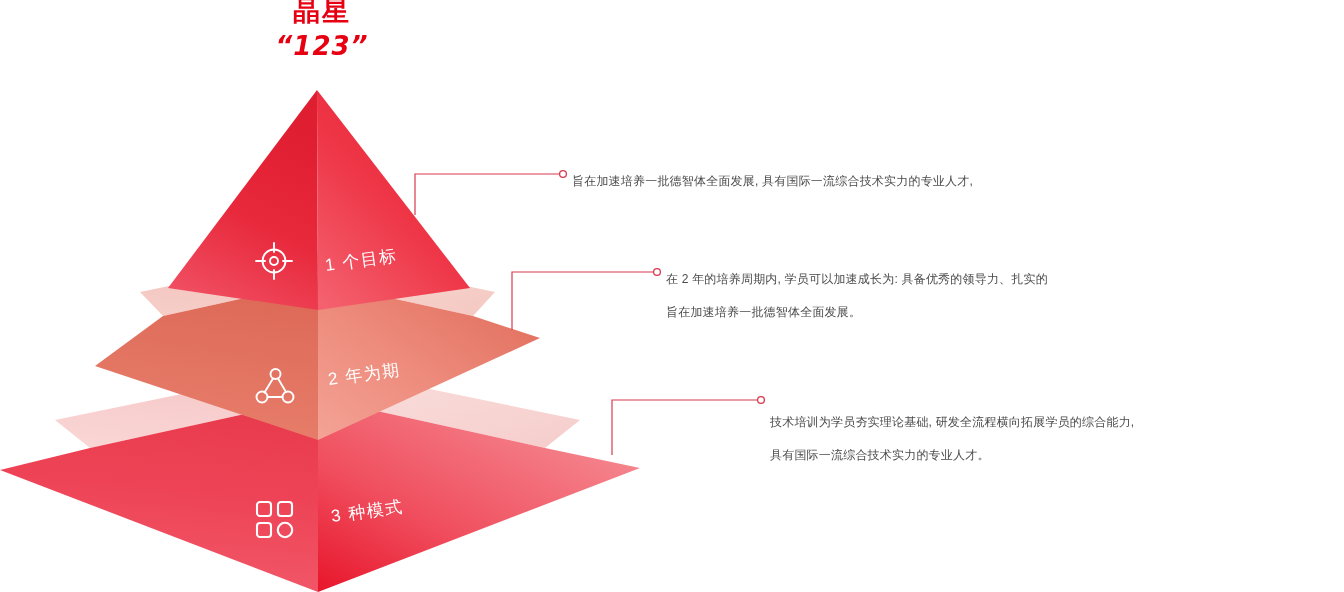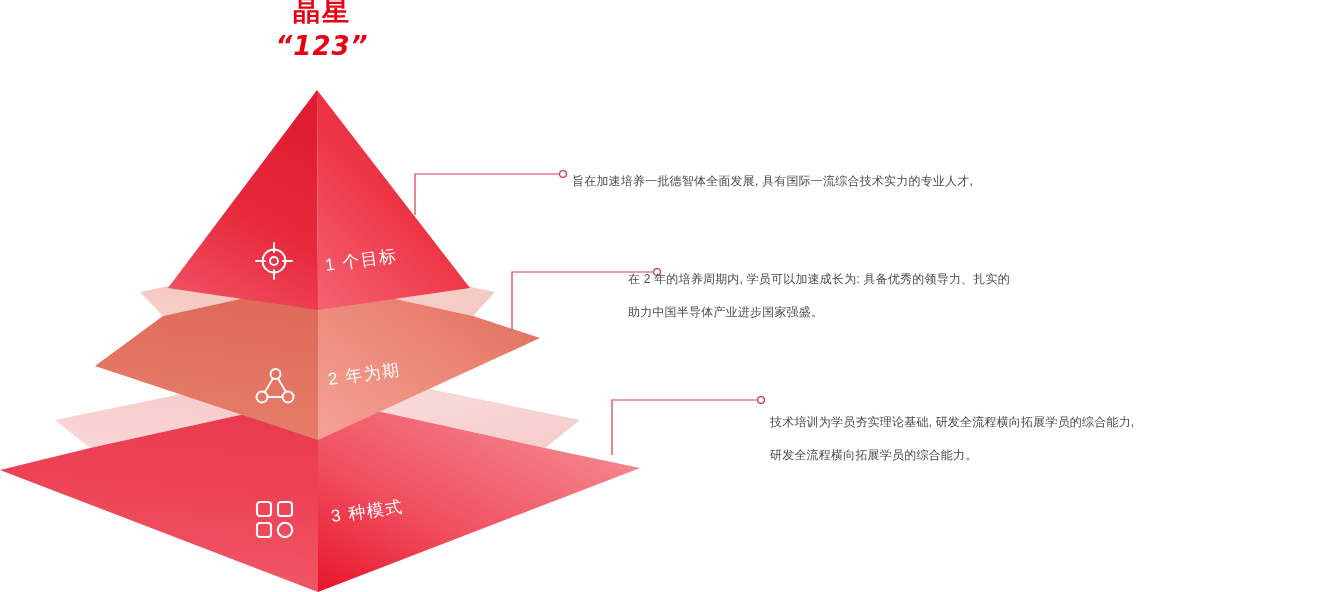--- a/index.html
+++ b/index.html
@@ -75,21 +75,21 @@
   .callout-text {
     position: absolute;
     color: #4a4a4a;
     font-size: 12px;
     line-height: 33px;
     letter-spacing: 0.2px;
     white-space: nowrap;
     user-select: none;
   }
   #callout-text-1 { left: 572px; top: 165px; }
-  #callout-text-2 { left: 628px; top: 263px; }
+  #callout-text-2 { left: 666px; top: 263px; }
   #callout-text-3 { left: 770px; top: 406px; }
 
   #connectors {
     position: absolute;
     left: 0; top: 0;
     width: 1344px; height: 592px;
     pointer-events: none;
   }
 </style>
 </head>
@@ -222,19 +222,19 @@
     <circle cx="761" cy="400" r="3.4"></circle>
   </g>
 </svg>
 
 <div class="callout-text" id="callout-text-1">
   <div>旨在加速培养一批德智体全面发展, 具有国际一流综合技术实力的专业人才,</div>
 </div>
 
 <div class="callout-text" id="callout-text-2">
   <div>在 2 年的培养周期内, 学员可以加速成长为: 具备优秀的领导力、扎实的</div>
-  <div>助力中国半导体产业进步国家强盛。</div>
+  <div>旨在加速培养一批德智体全面发展。</div>
 </div>
 
 <div class="callout-text" id="callout-text-3">
   <div>技术培训为学员夯实理论基础, 研发全流程横向拓展学员的综合能力,</div>
-  <div>研发全流程横向拓展学员的综合能力。</div>
+  <div>具有国际一流综合技术实力的专业人才。</div>
 </div>
 
 </body></html>

